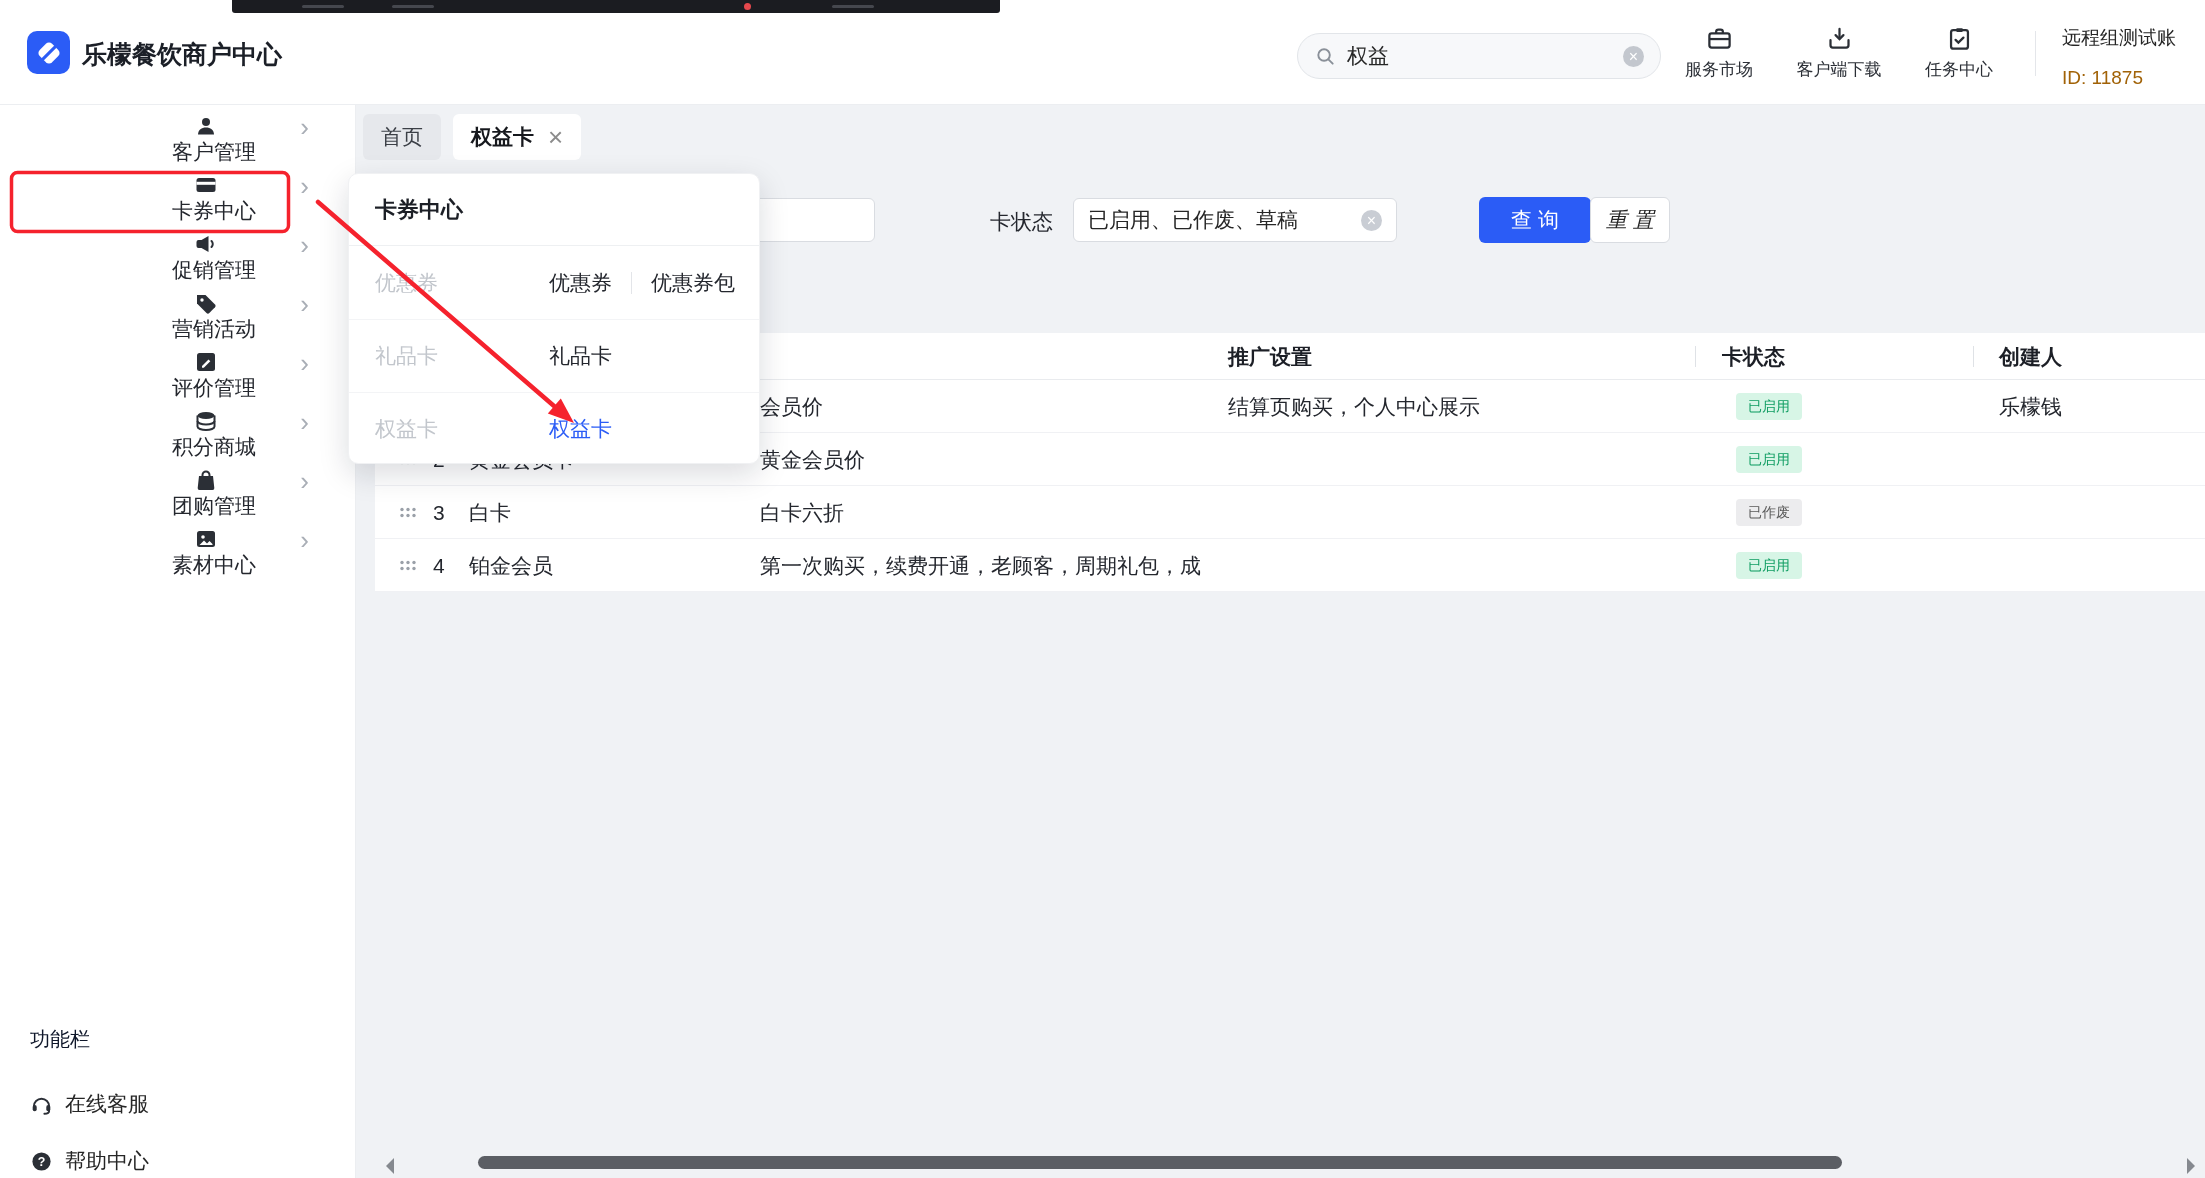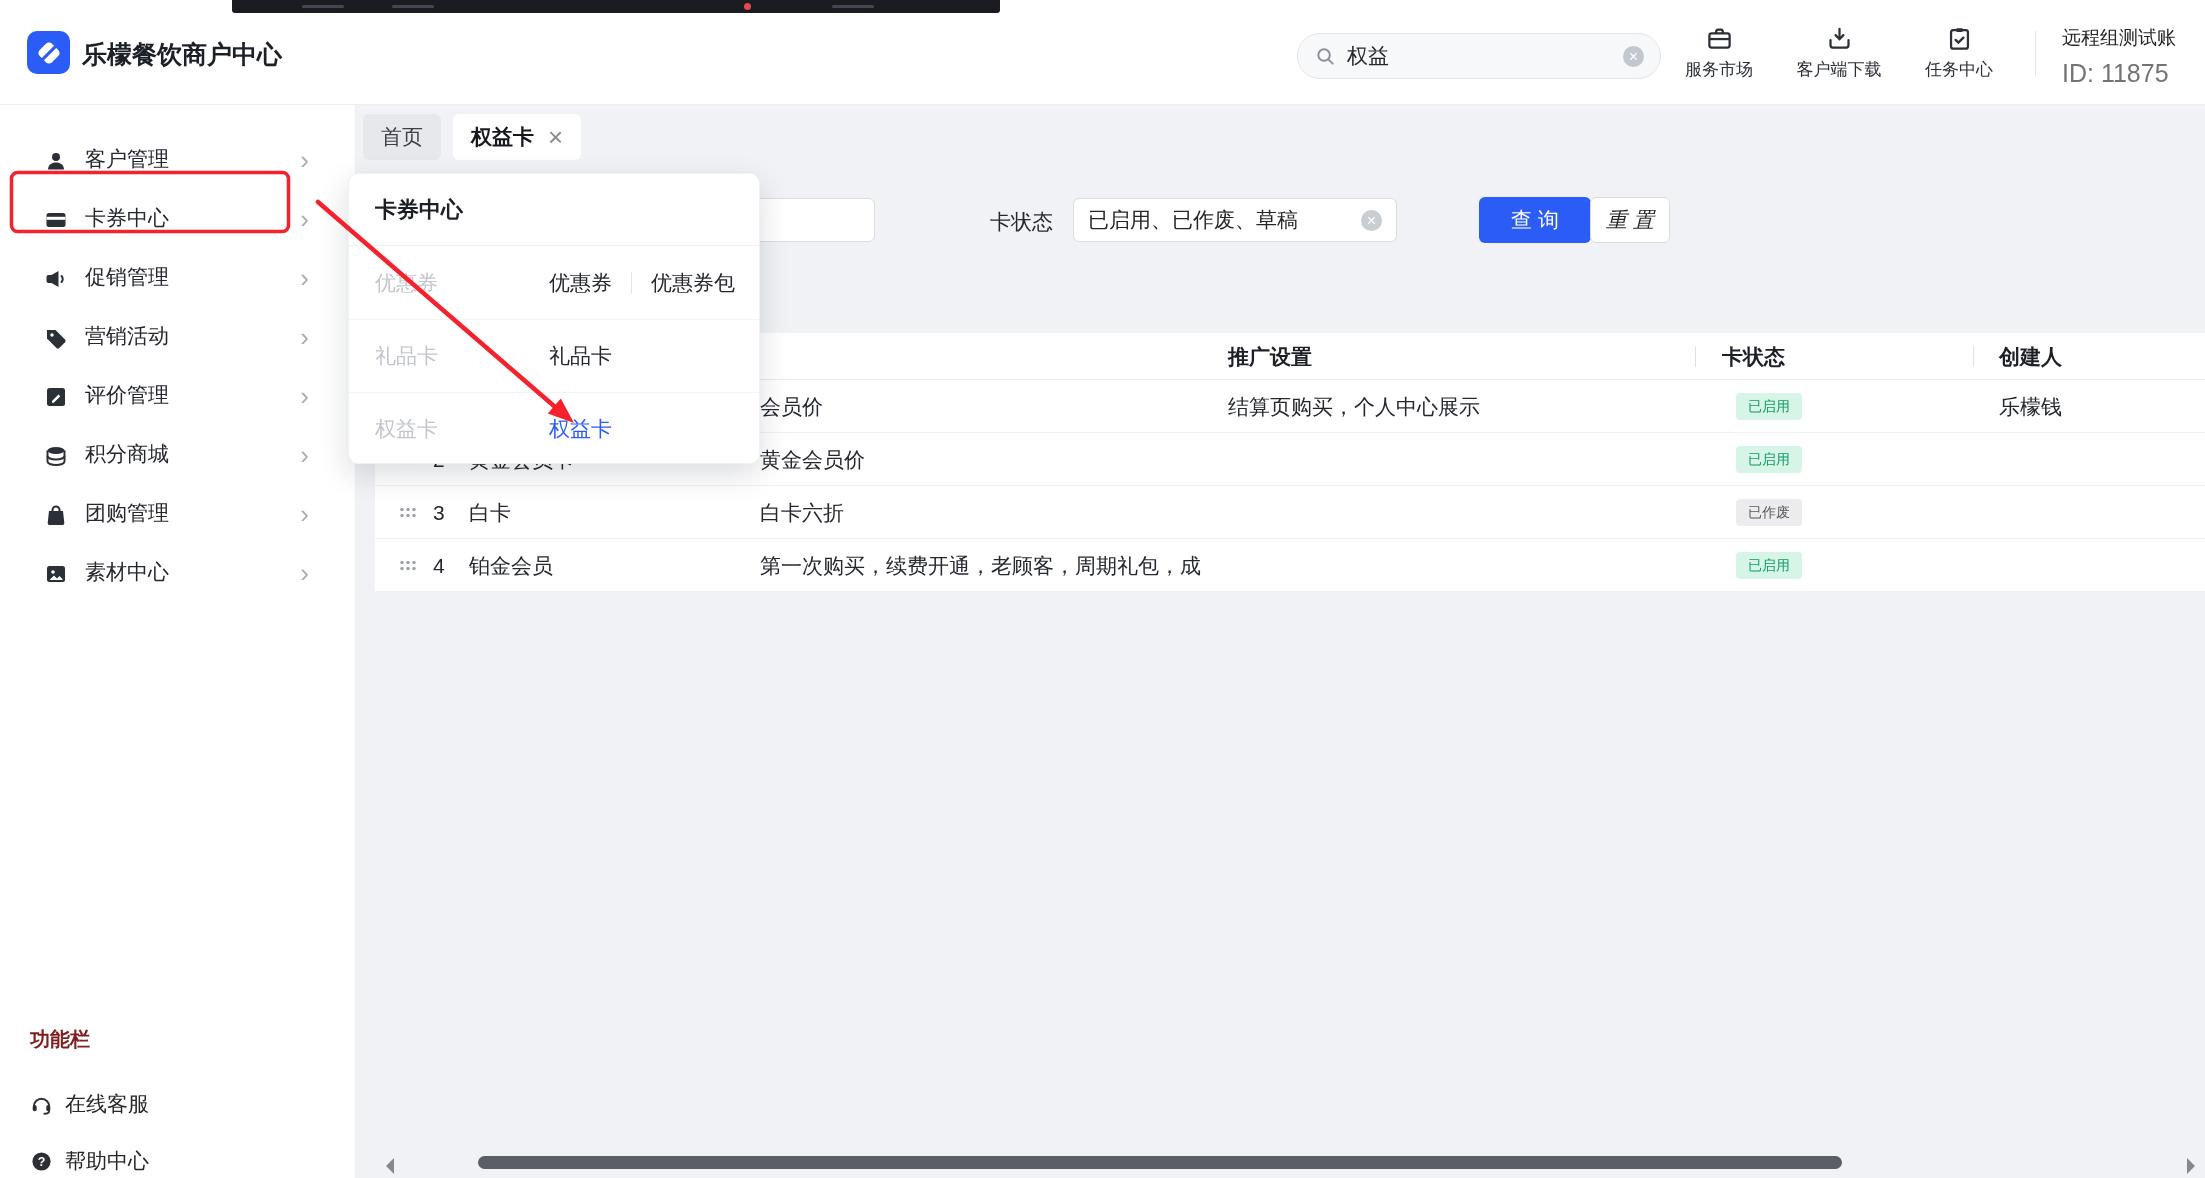--- a/index.html
+++ b/index.html
@@ -33,31 +33,31 @@
                font-size:16px; line-height:21px; text-align:center; flex:0 0 auto; cursor:pointer; }
   .clear-btn::before { content:'×'; }
   .quick { position:absolute; top:0; height:105px; width:118px; display:flex; flex-direction:column;
            align-items:center; justify-content:center; gap:6px; cursor:pointer; }
   .quick svg { width:27px; height:27px; }
   .q-label { font-size:17px; color:#2b2f36; white-space:nowrap; }
   .q1{left:1660px}.q2{left:1780px}.q3{left:1900px}
   .top-divider { position:absolute; left:2035px; top:31px; width:1px; height:45px; background:#e4e6ea; }
   .account { position:absolute; left:2062px; top:25px; white-space:nowrap; }
   .acc-name { font-size:19px; color:#262626; }
-  .acc-id { font-size:25px; color:#737373; margin-top:8px; }
+  .acc-id { font-size:19px; color:#a16207; margin-top:16px; }
   
   .sidebar { position:absolute; top:105px; left:0; width:356px; bottom:0; background:#fff;
              border-right:1px solid #eceef1; z-index:5; }
   .side-list { position:absolute; top:9px; left:0; right:0; }
-  .side-item { height:59px; display:flex; align-items:flex-end; padding-left:44px; position:relative; cursor:pointer; }
+  .side-item { height:59px; display:flex; align-items:center; padding-left:56px; position:relative; cursor:pointer;flex-direction:column; }
   .side-item svg { width:24px; height:24px; flex:0 0 auto; }
   .side-label { font-size:21px; margin-left:17px; color:#24272e; }
   .chevron { position:absolute; right:46px; color:#a9aeb6; font-size:26px; line-height:1; }
   .chevron::before { content:'›'; }
-  .side-footer-label { position:absolute; left:30px; top:921px; font-size:20px; font-weight:700; color:#7f1d1d; }
+  .side-footer-label { position:absolute; left:30px; top:921px; font-size:20px; font-weight:400; color:#0f172a; }
   .side-foot-item { position:absolute; left:30px; height:48px; display:flex; align-items:center; gap:12px;
                     font-size:21px; cursor:pointer; }
   .side-foot-item svg { width:23px; height:23px; }
   .sf1{top:975px}.sf2{top:1032px}
   
   .main { position:absolute; left:356px; top:105px; right:0; bottom:0; }
   .tabs { position:absolute; left:7px; top:9px; display:flex; gap:12px; }
   .tab { height:46px; border-radius:6px; display:flex; align-items:center; padding:0 18px;
          font-size:21px; background:#e6e8ec; color:#3b3f46; cursor:pointer; white-space:nowrap; }
   .tab.active { background:#fff; color:#16181d; font-weight:600; }

